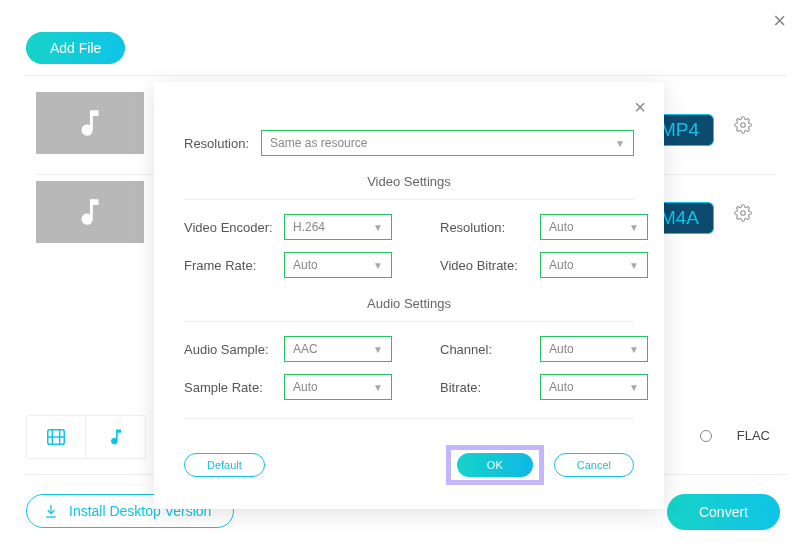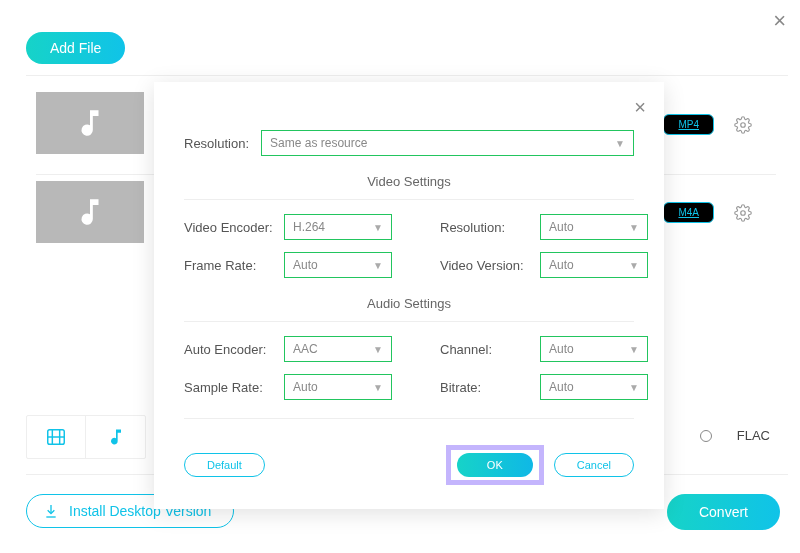--- a/index.html
+++ b/index.html
@@ -51,23 +51,22 @@
     background: #B8B8B8;
     display: flex; align-items:center; justify-content:center;
   }
   .thumb svg { width: 34px; height: 34px; fill: #fff; }
   .format-pill {
     position: absolute;
     border: 1px solid #10C3E8;
     color: #10C3E8;
     border-radius: 6px;
     padding: 4px 14px;
-    font-size: 10px;
-    background: #000000;
-    text-decoration: underline;
+    font-size: 19px;
+    background: #0c4a6e;
   }
   .format-pill.p1 { top: 114px; right: 86px; }
   .format-pill.p2 { top: 202px; right: 86px; }
   .gear {
     position: absolute;
     right: 48px;
     color: #9a9a9a;
     font-size: 18px;
     cursor: pointer;
   }
@@ -301,32 +300,32 @@
       <span>Auto</span>
       <span class="caret">▼</span>
     </div>
 
     <span class="m-label">Frame Rate:</span>
     <div class="sel small-sel">
       <span>Auto</span>
       <span class="caret">▼</span>
     </div>
     <div class="gap"></div>
-    <span class="m-label">Video Version:</span>
+    <span class="m-label">Video Bitrate:</span>
     <div class="sel small-sel">
       <span>Auto</span>
       <span class="caret">▼</span>
     </div>
   </div>
 
   <div class="sect-title">Audio Settings</div>
   <div class="sect-hr"></div>
 
   <div class="grid2">
-    <span class="m-label">Auto Encoder:</span>
+    <span class="m-label">Audio Sample:</span>
     <div class="sel small-sel">
       <span>AAC</span>
       <span class="caret">▼</span>
     </div>
     <div class="gap"></div>
     <span class="m-label">Channel:</span>
     <div class="sel small-sel">
       <span>Auto</span>
       <span class="caret">▼</span>
     </div>

